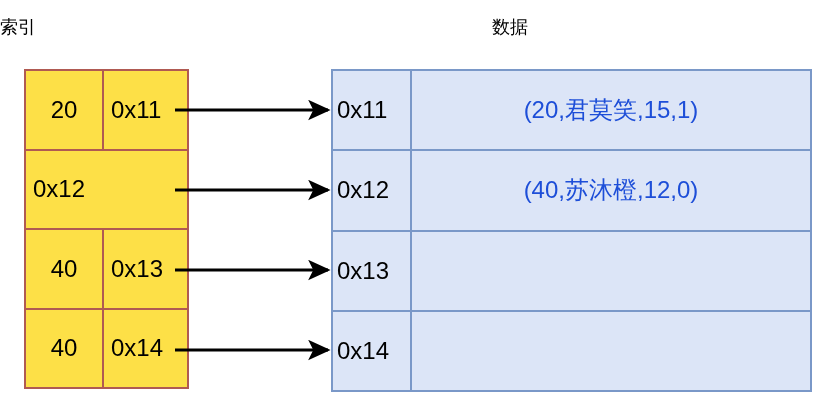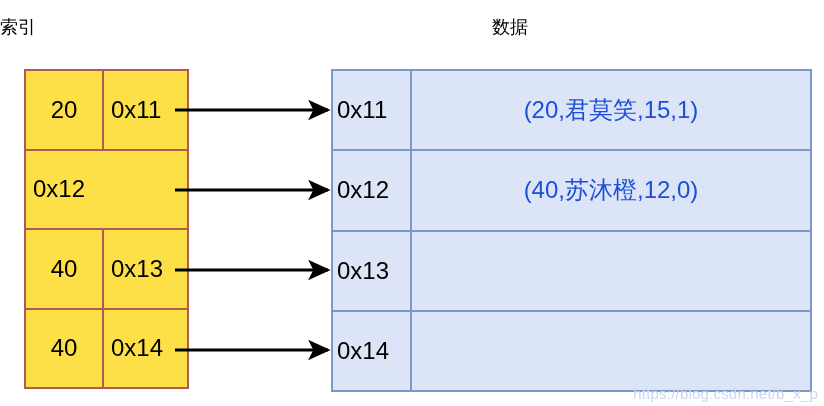--- a/index.html
+++ b/index.html
@@ -198,15 +198,14 @@
       <marker id="arrowhead" markerWidth="7" markerHeight="7" refX="6.2" refY="3.2" orient="auto" markerUnits="strokeWidth">
         <path d="M0,0 L7,3.2 L0,6.4 L1.6,3.2 Z" fill="#000000"></path>
       </marker>
     </defs>
     <line x1="175" y1="110" x2="328" y2="110" stroke="#000000" stroke-width="3.2" marker-end="url(#arrowhead)"></line>
     <line x1="175" y1="190" x2="328" y2="190" stroke="#000000" stroke-width="3.2" marker-end="url(#arrowhead)"></line>
     <line x1="175" y1="270" x2="328" y2="270" stroke="#000000" stroke-width="3.2" marker-end="url(#arrowhead)"></line>
     <line x1="175" y1="350" x2="328" y2="350" stroke="#000000" stroke-width="3.2" marker-end="url(#arrowhead)"></line>
   </svg>
 
-  <div id="watermark">https://blog.csdn.net/b_x_p</div>
 
 </div>
 
 </body></html>

